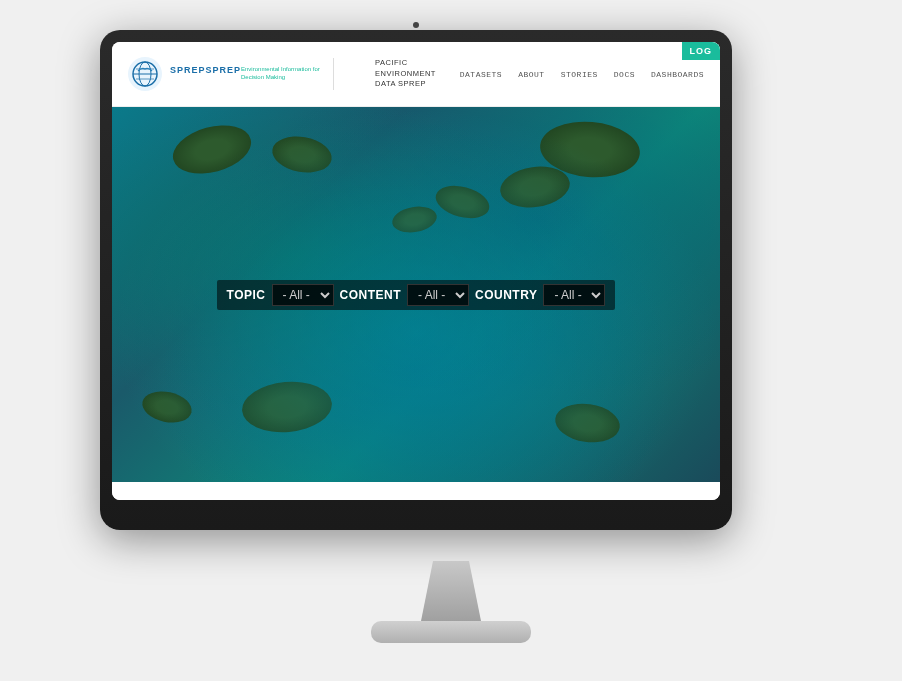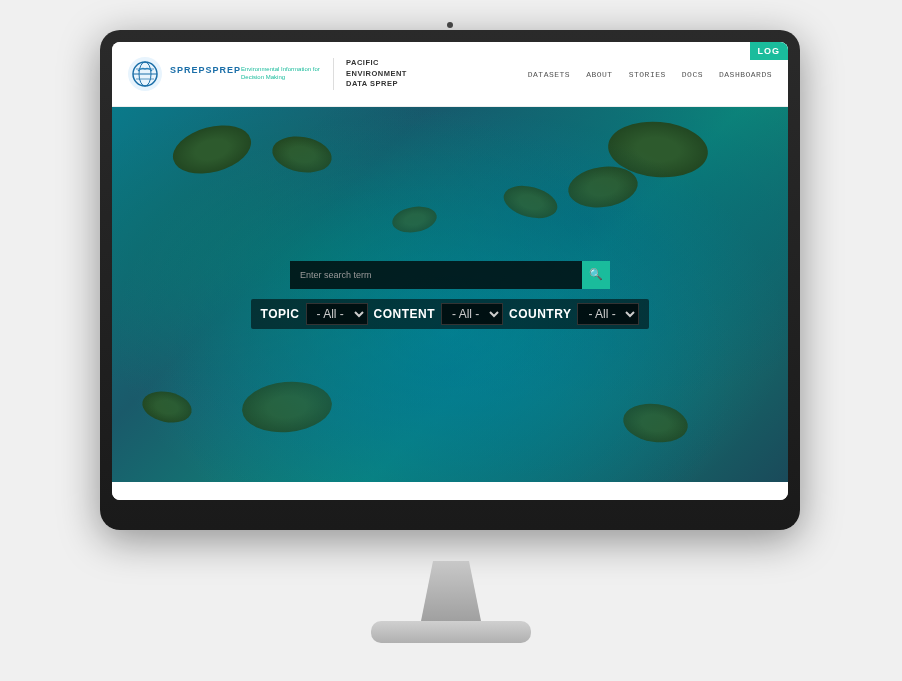--- a/index.html
+++ b/index.html
@@ -19,21 +19,21 @@
       display: flex;
       justify-content: center;
       align-items: center;
     }
 
     
     .monitor-outer {
       position: absolute;
       top: 30px;
       left: 100px;
-      width: 700px;
+      width: 632px;
       height: 500px;
       background: linear-gradient(180deg, #2a2a2a 0%, #1a1a1a 100%);
       border-radius: 20px;
       padding: 12px 12px 30px 12px;
       box-shadow: 0 10px 40px rgba(0,0,0,0.4);
     }
 
     .monitor-bezel {
       width: 100%;
       height: 100%;
@@ -147,24 +147,25 @@
     }
 
     .portal-title {
       margin-left: 12px;
       padding-left: 12px;
       border-left: 1px solid #ddd;
     }
 
     .portal-title-text {
       font-size: 7.5px;
-      font-weight: bold;
+      font-weight: normal;
       color: #333;
       line-height: 1.4;
       letter-spacing: 0.5px;
+      margin-left: 29px;
     }
 
     
     .nav {
       display: flex;
       align-items: flex-start;
       margin-left: auto;
       gap: 16px;
       font-family: Liberation Mono, monospace;
     }
@@ -350,26 +351,20 @@
           <div class="island" style="width:50px;height:30px;bottom:60px;left:30px;transform:rotate(12deg);"></div>
           <div class="island" style="width:90px;height:50px;bottom:50px;left:130px;transform:rotate(-5deg);"></div>
           <div class="island" style="width:65px;height:38px;bottom:40px;right:100px;transform:rotate(8deg);"></div>
           <div class="island" style="width:45px;height:25px;top:100px;left:280px;transform:rotate(-10deg);"></div>
           <div class="island" style="width:55px;height:30px;top:80px;right:230px;transform:rotate(15deg);"></div>
 
           <div class="water-overlay"></div>
 
           <div class="search-overlay">
 
-            <div class="search-box-wrap">
-              <input class="search-input" type="text" placeholder="Enter search term" style="">
-              <button class="search-btn">
-                <span>🔍</span>
-              </button>
-            </div>
 
             <div class="filters">
               <span class="filter-label">Topic</span>
               <select class="filter-select">
                 <option>- All -</option>
               </select>
 
               <span class="filter-label">Content</span>
               <select class="filter-select">
                 <option>- All -</option>

